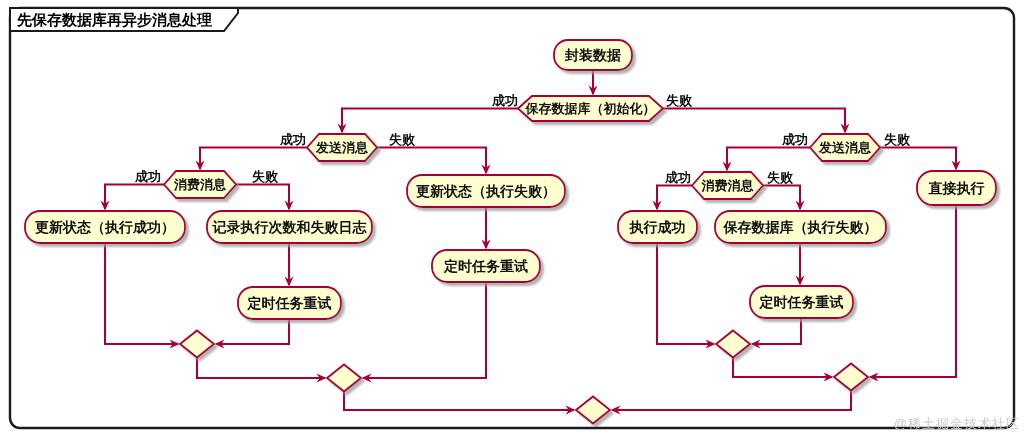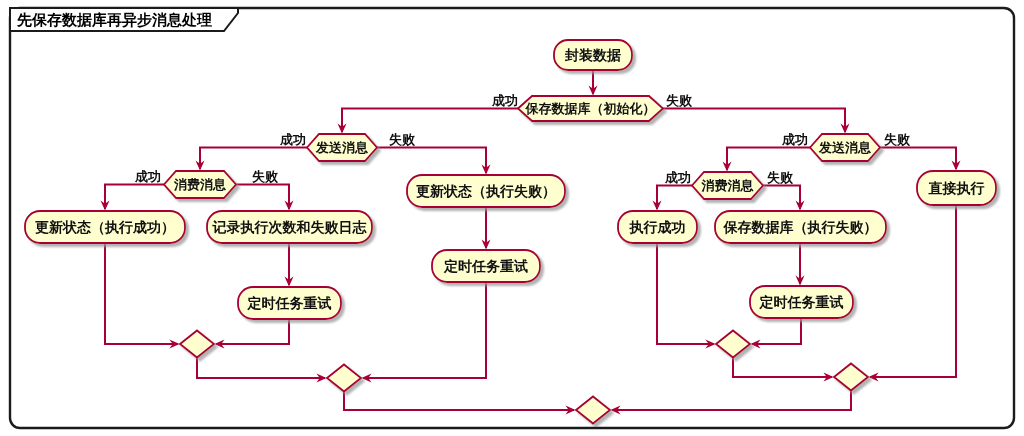--- a/index.html
+++ b/index.html
@@ -117,13 +117,14 @@
       <text class="edge-label" x="897" y="144">失败</text>
       <text class="edge-label" x="678" y="182">成功</text>
       <text class="edge-label" x="780" y="182">失败</text>
     </g>
 
     <rect class="frame-rect" x="10" y="8" width="1004" height="420" rx="10"></rect>
     <polygon class="tab-shape" points="10,8 238,8 238,13 224,31 10,31"></polygon>
     <text class="tab-title" x="17" y="25">先保存数据库再异步消息处理</text>
   </svg>
 
+  <div class="watermark">@稀土掘金技术社区</div>
 </div>
 
 </body></html>

